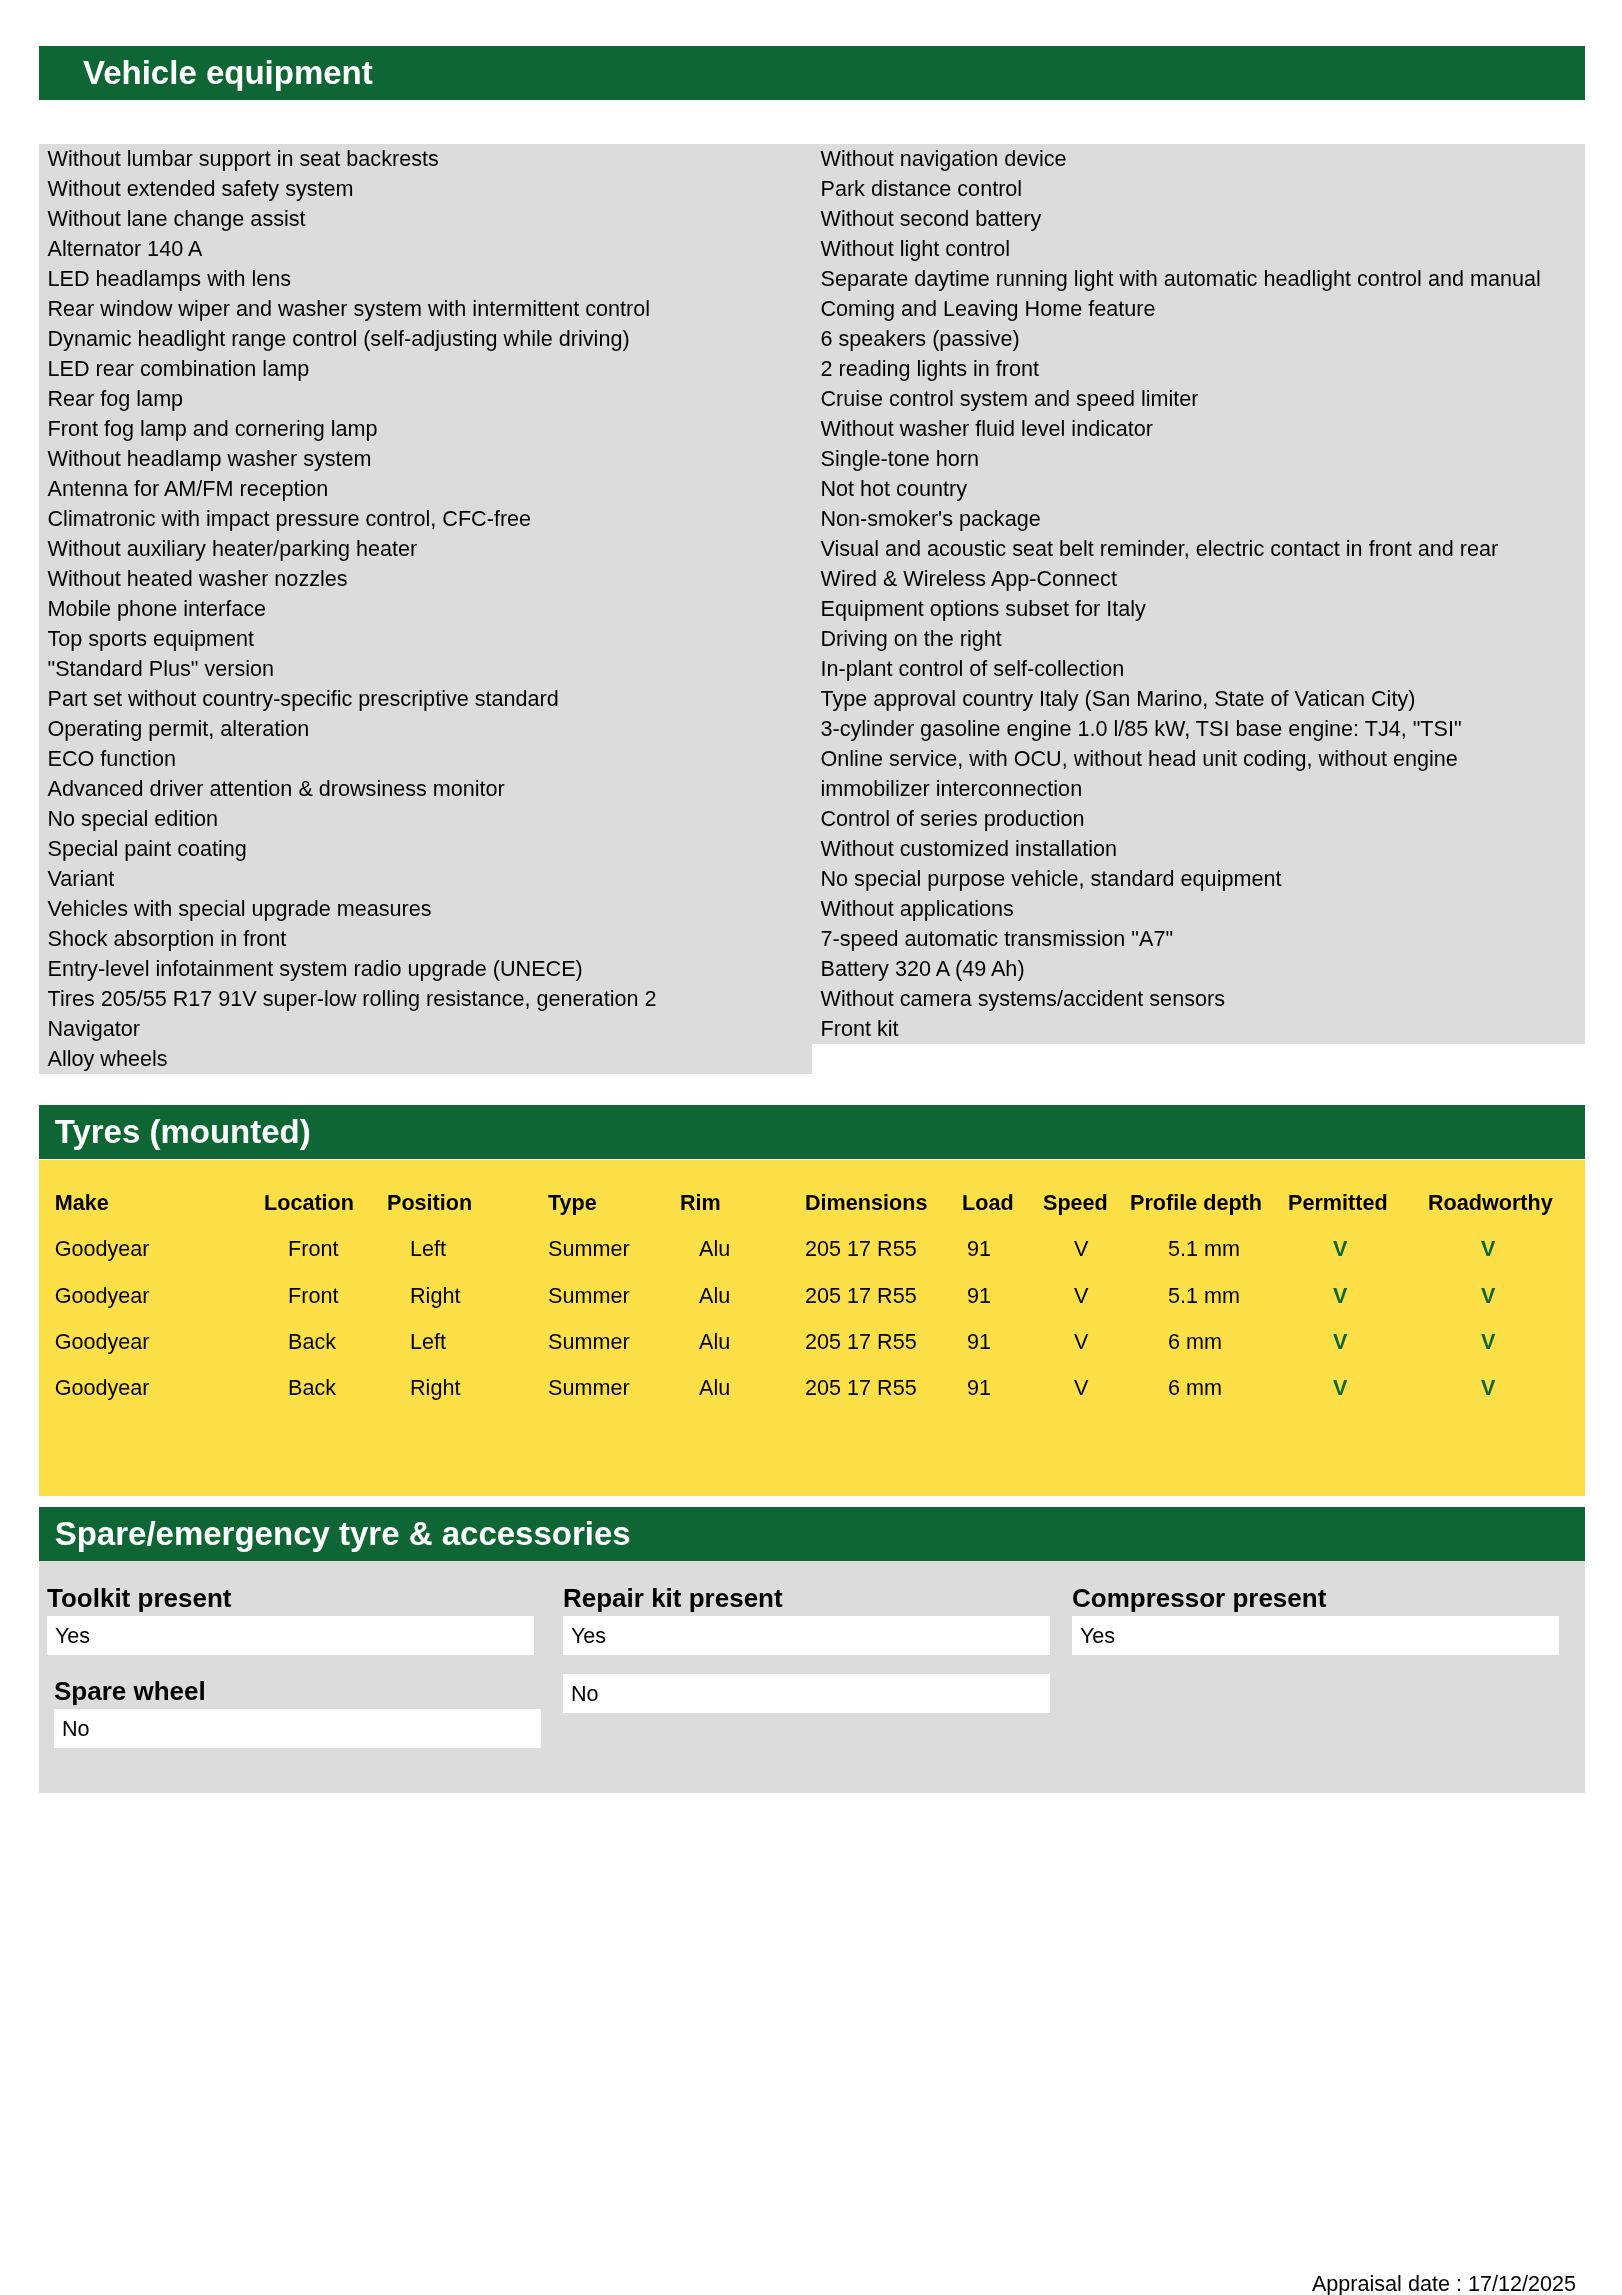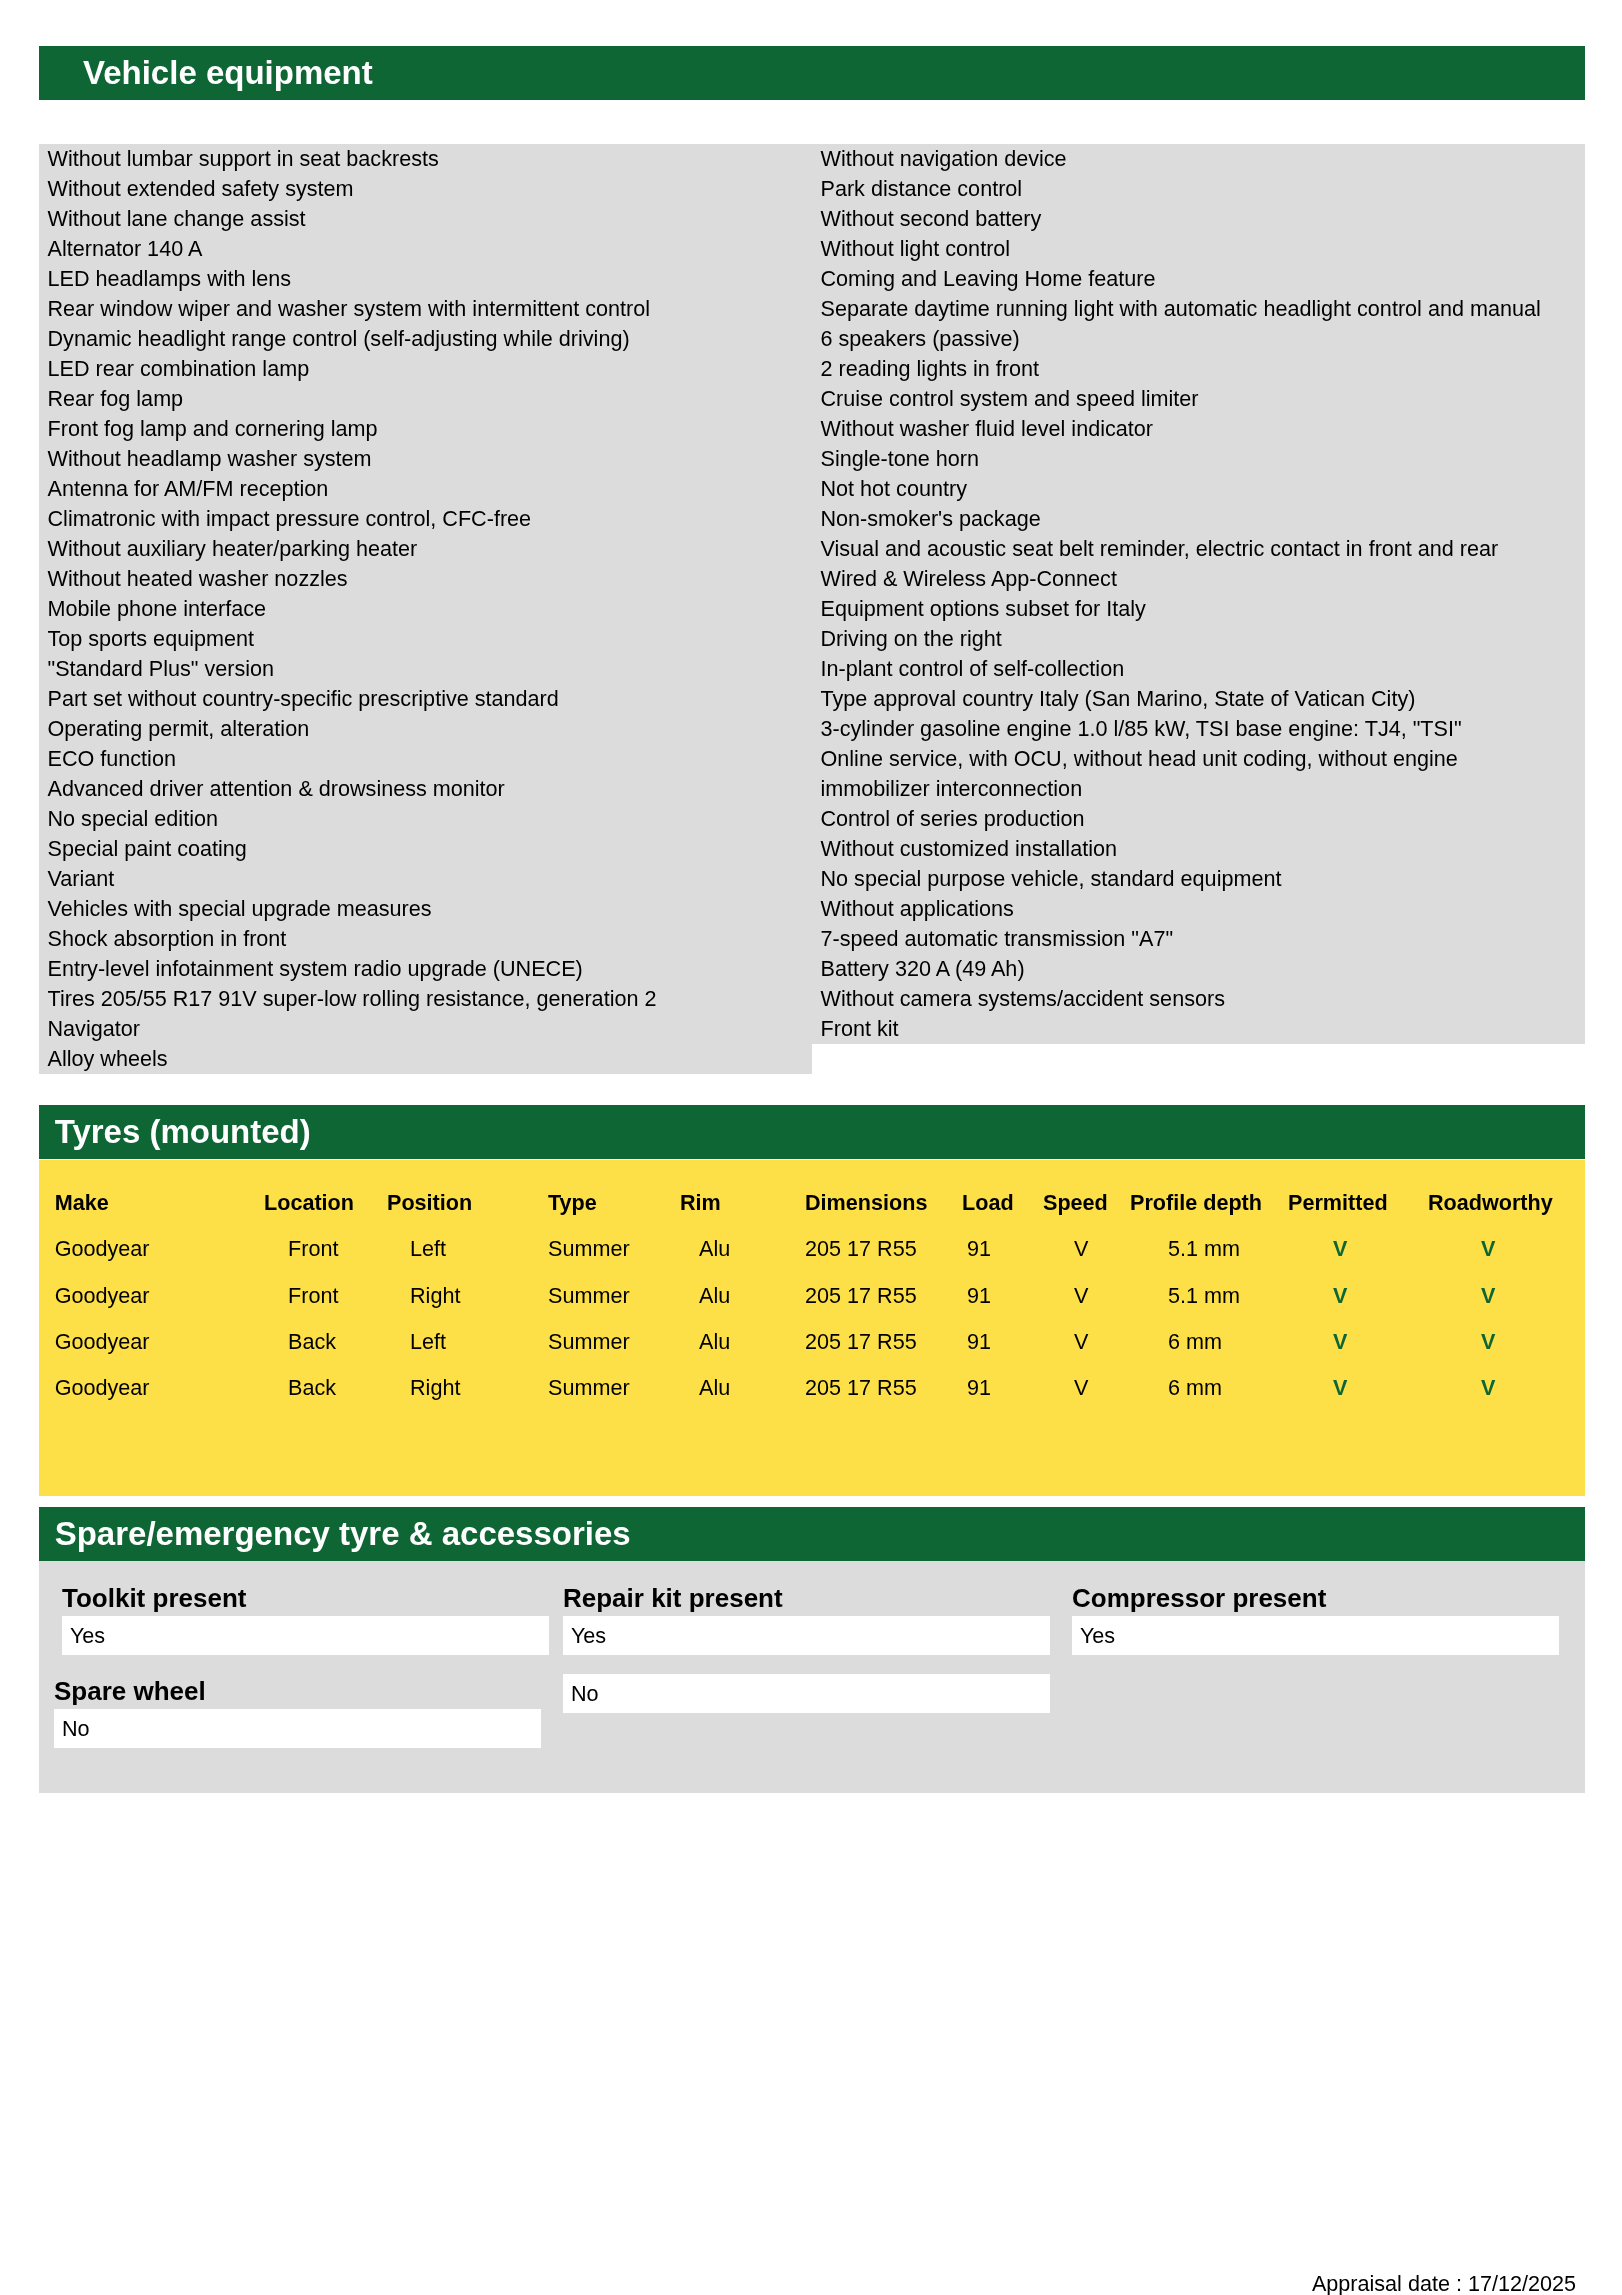--- a/index.html
+++ b/index.html
@@ -85,22 +85,22 @@
     <div class="equip-item">Entry-level infotainment system radio upgrade (UNECE)</div>
     <div class="equip-item">Tires 205/55 R17 91V super-low rolling resistance, generation 2</div>
     <div class="equip-item">Navigator</div>
     <div class="equip-item">Alloy wheels</div>
   </div>
 <div class="equip-col" id="equip-right">
     <div class="equip-item">Without navigation device</div>
     <div class="equip-item">Park distance control</div>
     <div class="equip-item">Without second battery</div>
     <div class="equip-item">Without light control</div>
+    <div class="equip-item">Separate daytime running light with automatic headlight control and manual</div>
     <div class="equip-item">Coming and Leaving Home feature</div>
-    <div class="equip-item">Separate daytime running light with automatic headlight control and manual</div>
     <div class="equip-item">6 speakers (passive)</div>
     <div class="equip-item">2 reading lights in front</div>
     <div class="equip-item">Cruise control system and speed limiter</div>
     <div class="equip-item">Without washer fluid level indicator</div>
     <div class="equip-item">Single-tone horn</div>
     <div class="equip-item">Not hot country</div>
     <div class="equip-item">Non-smoker's package</div>
     <div class="equip-item">Visual and acoustic seat belt reminder, electric contact in front and rear</div>
     <div class="equip-item">Wired &amp; Wireless App-Connect</div>
     <div class="equip-item">Equipment options subset for Italy</div>
@@ -188,21 +188,21 @@
       <span class="tyre-cell" style="left: 1129px;">6 mm</span>
       <span class="tyre-cell check" style="left: 1294px;">V</span>
       <span class="tyre-cell check" style="left: 1442px;">V</span>
     </div>
   </div>
 
 <div class="section-header" id="spare-header">
   <span>Spare/emergency tyre &amp; accessories</span>
 </div>
 <div id="spare-body">
-    <div class="field" style="left: 23px; top: 19.6px;">
+    <div class="field" style="left: 8px; top: 19.6px;">
       <div class="field-label">Toolkit present</div>
       <div class="field-value">Yes</div>
     </div>
     <div class="field" style="left: 524px; top: 19.6px;">
       <div class="field-label">Repair kit present</div>
       <div class="field-value">Yes</div>
     </div>
     <div class="field" style="left: 1033px; top: 19.6px;">
       <div class="field-label">Compressor present</div>
       <div class="field-value">Yes</div>

